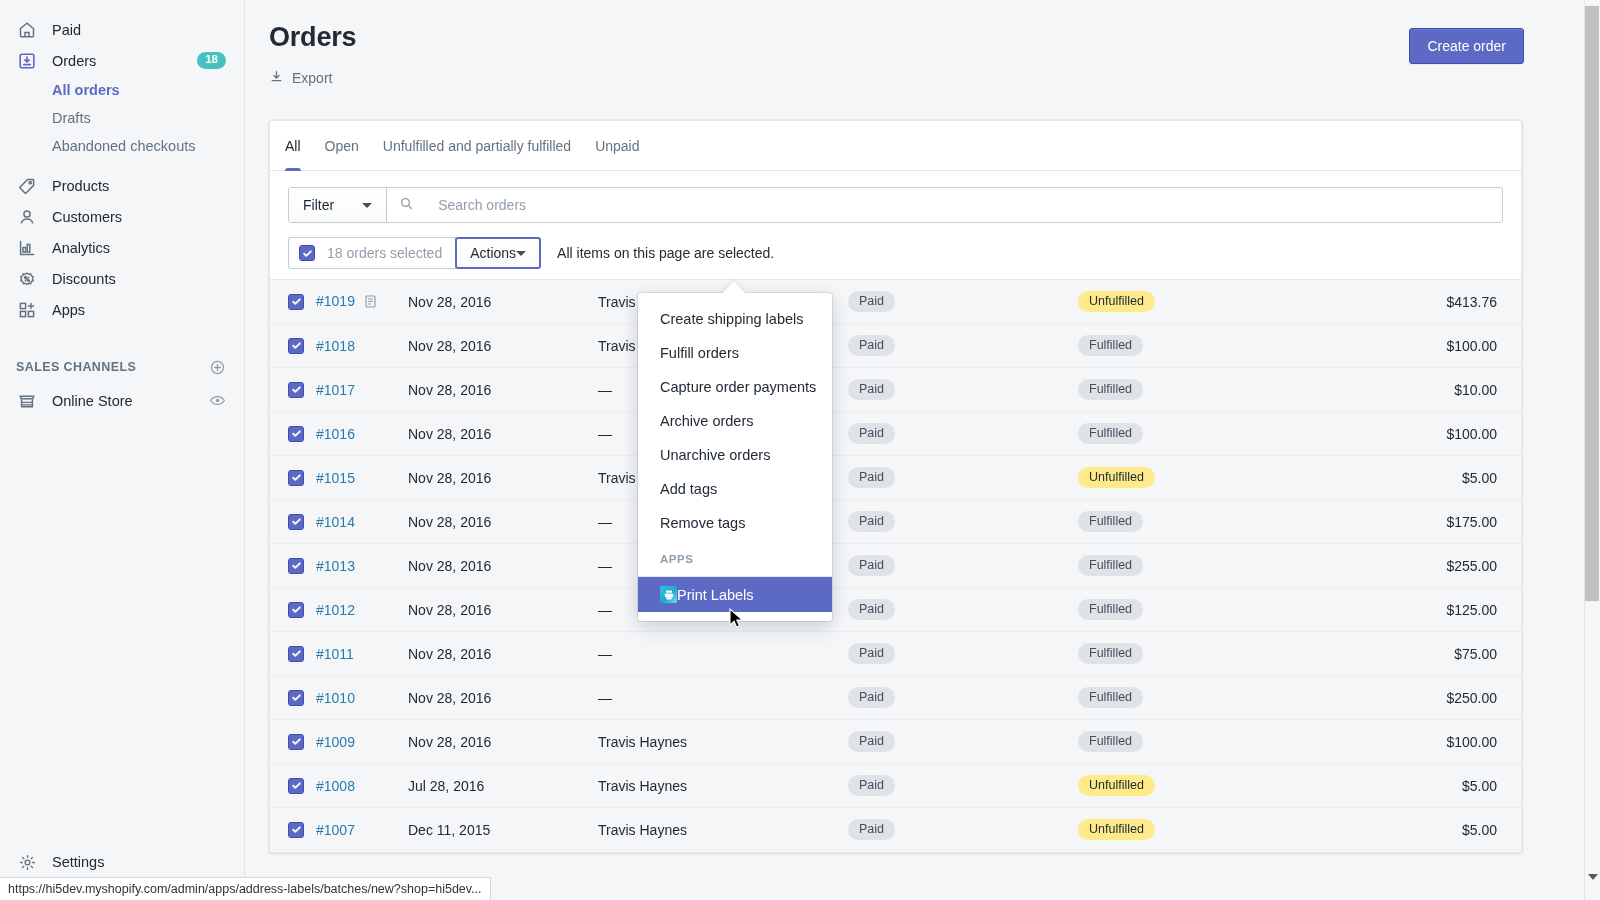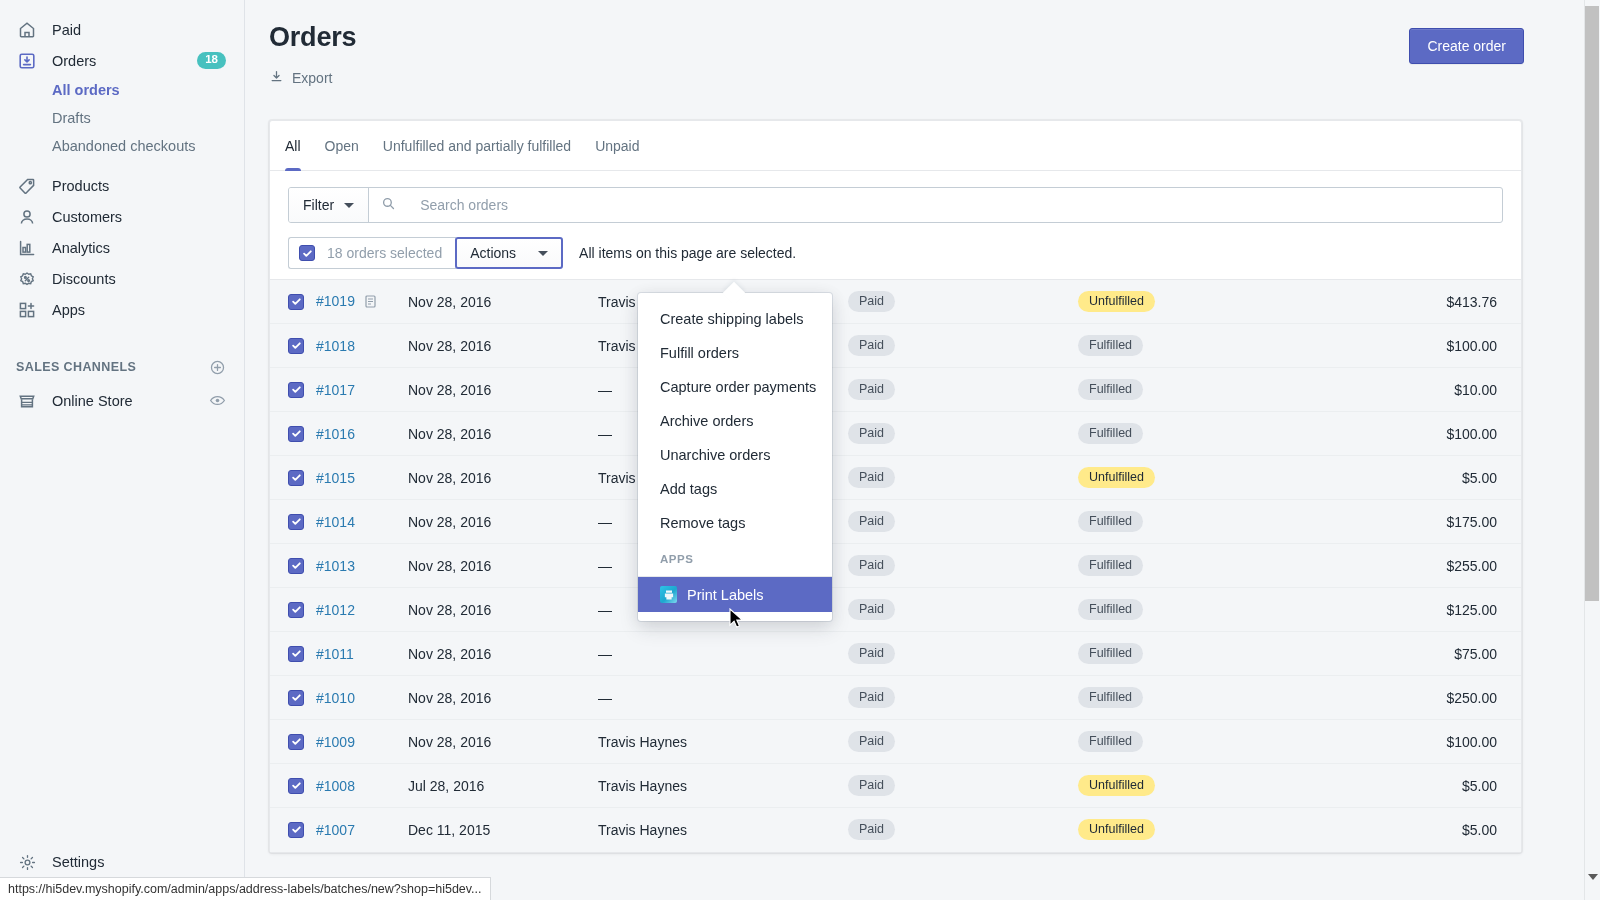--- a/index.html
+++ b/index.html
@@ -120,21 +120,21 @@
     background: #5c6ac4; border-radius: 3px 3px 0 0;
   }
 
   .filter-row { padding: 16px 18px 0; display: flex; }
   .filter-wrap {
     display: flex; width: 100%;
     border: 1px solid #c4cdd5; border-radius: 3px;
     overflow: hidden; height: 36px; background: #fff;
   }
   .filter-btn {
-    display: flex; align-items: center; gap: 10px;
+    display: flex; align-items: center; gap: 28px;
     padding: 0 14px; font-size: 14px; color: #212b36;
     background: linear-gradient(180deg,#fff,#f9fafb);
     border-right: 1px solid #c4cdd5; cursor: pointer;
     white-space: nowrap;
   }
   .search-wrap { flex: 1; display: flex; align-items: center; gap: 24px; padding: 0 12px; }
   .search-input {
     border: 0; outline: none; font-size: 14px;
     color: #212b36; width: 100%;
     font-family: "Liberation Sans", sans-serif; background: transparent;
@@ -156,21 +156,21 @@
   .bulk-pill .lbl { font-size: 14px; color: #919eab; white-space: nowrap; }
   .cbox {
     width: 16px; height: 16px; border-radius: 3px;
     background: #5c6ac4; border: 1px solid #3f4eae;
     display: flex; align-items: center; justify-content: center;
     flex: 0 0 16px;
   }
   .cbox svg { display: block; }
   .actions-btn {
     position: relative; z-index: 30;
-    height: 32px; display: flex; align-items: center; gap: 22px;
+    height: 32px; display: flex; align-items: center; gap: 0;
     padding: 0 13px; font-size: 14px; color: #212b36;
     background: linear-gradient(180deg,#fff,#f9fafb);
     border: 2px solid #5c6ac4; border-radius: 3px;
     margin-left: -1px; cursor: pointer; text-align: right;
   }
   .bulk-note { font-size: 14px; color: #212b36; margin-left: 16px; }
   .caret { width: 0; height: 0; border-left: 5px solid transparent; border-right: 5px solid transparent; border-top: 5px solid #454f5b; }
 
   
   .tbl { width: 100%; border-collapse: collapse; }
@@ -217,21 +217,21 @@
     font-size: 14.5px; color: #212b36; cursor: pointer;
     white-space: nowrap;
   }
   .menu-sep { height: 1px; background: #e6e8eb; margin-top: 4px; }
   .menu-group {
     padding: 13px 14px 7px 22px;
     font-size: 11.5px; font-weight: bold; letter-spacing: .5px;
     color: #919eab;
   }
   .menu-item.app-row {
-    display: flex; align-items: center; gap: 10px;
+    display: flex; align-items: center; 
     padding: 9px 14px 9px 22px;
   }
   .menu-item.highlight { background: #5c6ac4; color: #fff; }
   .app-ico {
     width: 17px; height: 17px; flex: 0 0 17px;
     border-radius: 2px;
     background: linear-gradient(135deg,#2ec5e8 0%,#1ea7cf 55%,#7fd9ef 100%);
     display: flex; align-items: center; justify-content: center;
     font-size: 11px; color: #fff;
   }

